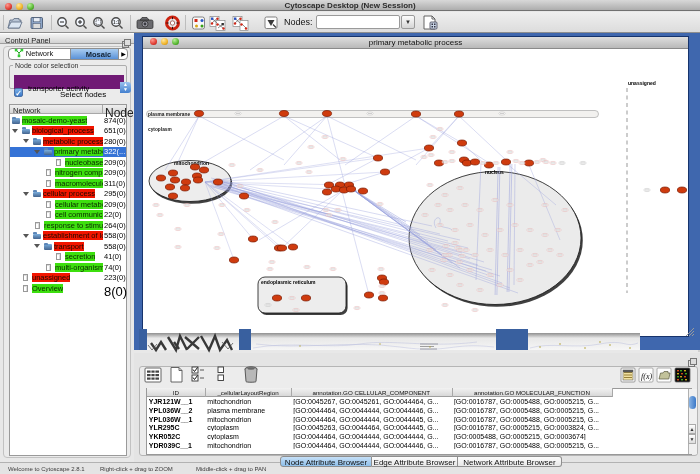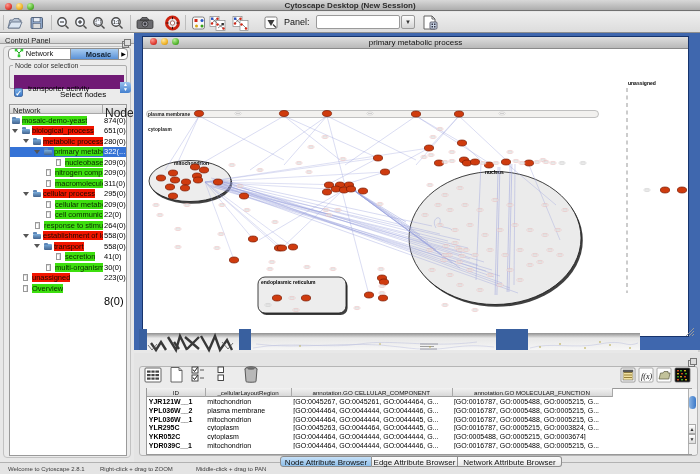--- a/index.html
+++ b/index.html
@@ -132,21 +132,21 @@
 <rect x="234" y="5.5" width="2.4" height="2.4" fill="#2850c0"></rect>
     <circle cx="240.5" cy="6.7" r="1.2" fill="#d02818"></circle>
     <circle cx="235" cy="11.5" r="1.2" fill="#d02818"></circle>
 <circle cx="246" cy="16.5" r="1.2" fill="#d02818"></circle>
     <circle cx="241.5" cy="12.5" r="1.2" fill="#d02818"></circle>
 
 <rect x="265" y="5" width="12" height="11.5" rx="1.5" fill="#fdfdfd" stroke="#666" stroke-width="0.8"></rect>
 <path d="M267.5 8 L274.5 8 L271 14 Z" fill="#3a3a3a"></path>
 <line x1="273" y1="12.5" x2="276" y2="15.5" stroke="#3a3a3a" stroke-width="1.2"></line>
 </svg>
-<div class="abs" id="searchlbl" style="left:284px;">Panel:</div>
+<div class="abs" id="searchlbl" style="left:284px;">Nodes:</div>
 <div class="abs" id="searchfield" style="left:316px;"></div>
 <div class="abs" id="searchbtn" style="left:401px;">▼</div>
 <svg class="abs" style="left:422px;top:14px;" width="17" height="17" viewBox="0 0 17 17">
     <path d="M2 2 L10 2 L13 5 L13 15 L2 15 Z" fill="#fff" stroke="#555" stroke-width="0.9"></path>
     <path d="M10 2 L10 5 L13 5" fill="none" stroke="#555" stroke-width="0.9"></path>
     <rect x="8" y="8" width="7" height="7" rx="1" fill="#c8d4e4" stroke="#445" stroke-width="0.8"></rect>
     <g fill="#334">
       <rect x="9.5" y="9.5" width="1.5" height="1.5"></rect>
       <rect x="12" y="9.5" width="1.5" height="1.5"></rect>
       <rect x="9.5" y="12" width="1.5" height="1.5"></rect>
@@ -228,27 +228,27 @@
 <div class="abs" style="left:24px;top:139.2px;width:0;height:0;border-left:3.2px solid transparent;border-right:3.2px solid transparent;border-top:4.2px solid #555;"></div>
 <div class="abs" style="left:34px;top:139.2px;width:8px;height:5.5px;background:linear-gradient(#7aaede,#44648e);border-radius:1px;"></div>
 <div class="abs" style="left:34px;top:137.8px;width:4px;height:2px;background:#5d87b8;border-radius:1px 1px 0 0;"></div>
 <div class="abs" style="left:44px;top:136.6px;height:9.2px;max-width:49px;overflow:hidden;background:#f21500;font-size:7.5px;line-height:9.2px;color:#1d0900;white-space:nowrap;">transport</div>
 <div class="abs" style="left:94px;top:136.6px;font-size:7.5px;line-height:9.2px;color:#000;white-space:nowrap;">558(0)</div>
 <div class="abs" style="left:46px;top:148.0px;width:5px;height:7px;background:#fff;border:0.5px solid #999;box-shadow:inset -1px 1px 0 #ddd;"></div>
 <div class="abs" style="left:55px;top:147.1px;height:9.2px;max-width:38px;overflow:hidden;background:#3ddf0e;font-size:7.5px;line-height:9.2px;color:#0a2a00;white-space:nowrap;">secretion</div>
 <div class="abs" style="left:94px;top:147.1px;font-size:7.5px;line-height:9.2px;color:#000;white-space:nowrap;">41(0)</div>
 <div class="abs" style="left:36px;top:158.5px;width:5px;height:7px;background:#fff;border:0.5px solid #999;box-shadow:inset -1px 1px 0 #ddd;"></div>
 <div class="abs" style="left:45px;top:157.6px;height:9.2px;max-width:48px;overflow:hidden;background:#3ddf0e;font-size:7.5px;line-height:9.2px;color:#0a2a00;white-space:nowrap;">multi-organism pro</div>
-<div class="abs" style="left:94px;top:157.6px;font-size:7.5px;line-height:9.2px;color:#000;white-space:nowrap;">30(0)</div>
+<div class="abs" style="left:94px;top:157.6px;font-size:7.5px;line-height:9.2px;color:#000;white-space:nowrap;">74(0)</div>
 <div class="abs" style="left:13px;top:169.0px;width:5px;height:7px;background:#fff;border:0.5px solid #999;box-shadow:inset -1px 1px 0 #ddd;"></div>
 <div class="abs" style="left:22px;top:168.1px;height:9.2px;max-width:71px;overflow:hidden;background:#f21500;font-size:7.5px;line-height:9.2px;color:#1d0900;white-space:nowrap;">unassigned</div>
 <div class="abs" style="left:94px;top:168.1px;font-size:7.5px;line-height:9.2px;color:#000;white-space:nowrap;">223(0)</div>
 <div class="abs" style="left:13px;top:179.5px;width:5px;height:7px;background:#fff;border:0.5px solid #999;box-shadow:inset -1px 1px 0 #ddd;"></div>
 <div class="abs" style="left:22px;top:178.6px;height:9.2px;max-width:71px;overflow:hidden;background:#3ddf0e;font-size:7.5px;line-height:9.2px;color:#0a2a00;white-space:nowrap;">Overview</div>
-<div class="abs" style="left:94px;top:192px;font-size:11px;line-height:9.2px;color:#000;white-space:nowrap;">8(0)</div>
+<div class="abs" style="left:94px;top:182px;font-size:13px;line-height:9.2px;color:#000;white-space:nowrap;">8(0)</div>
       </div>
   </div>
 </div>
 <div class="abs" id="appedge"></div>
 <div class="abs" id="mdi">
   <div class="abs" id="netwin">
     <div class="abs" id="nettitle">
         <div class="abs" id="nettitletxt">primary metabolic process</div>
 <div class="abs tl" style="left:7px;top:1.5px;background:radial-gradient(circle at 35% 30%,#ff9a90,#e03c32 60%,#a01008);"></div>
 <div class="abs tl" style="left:18px;top:1.5px;background:radial-gradient(circle at 35% 30%,#ffe79e,#f0b428 60%,#b87400);"></div>

